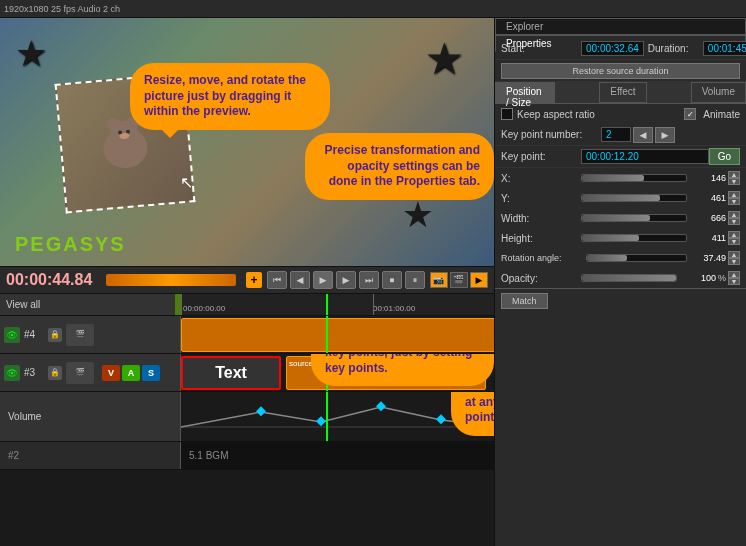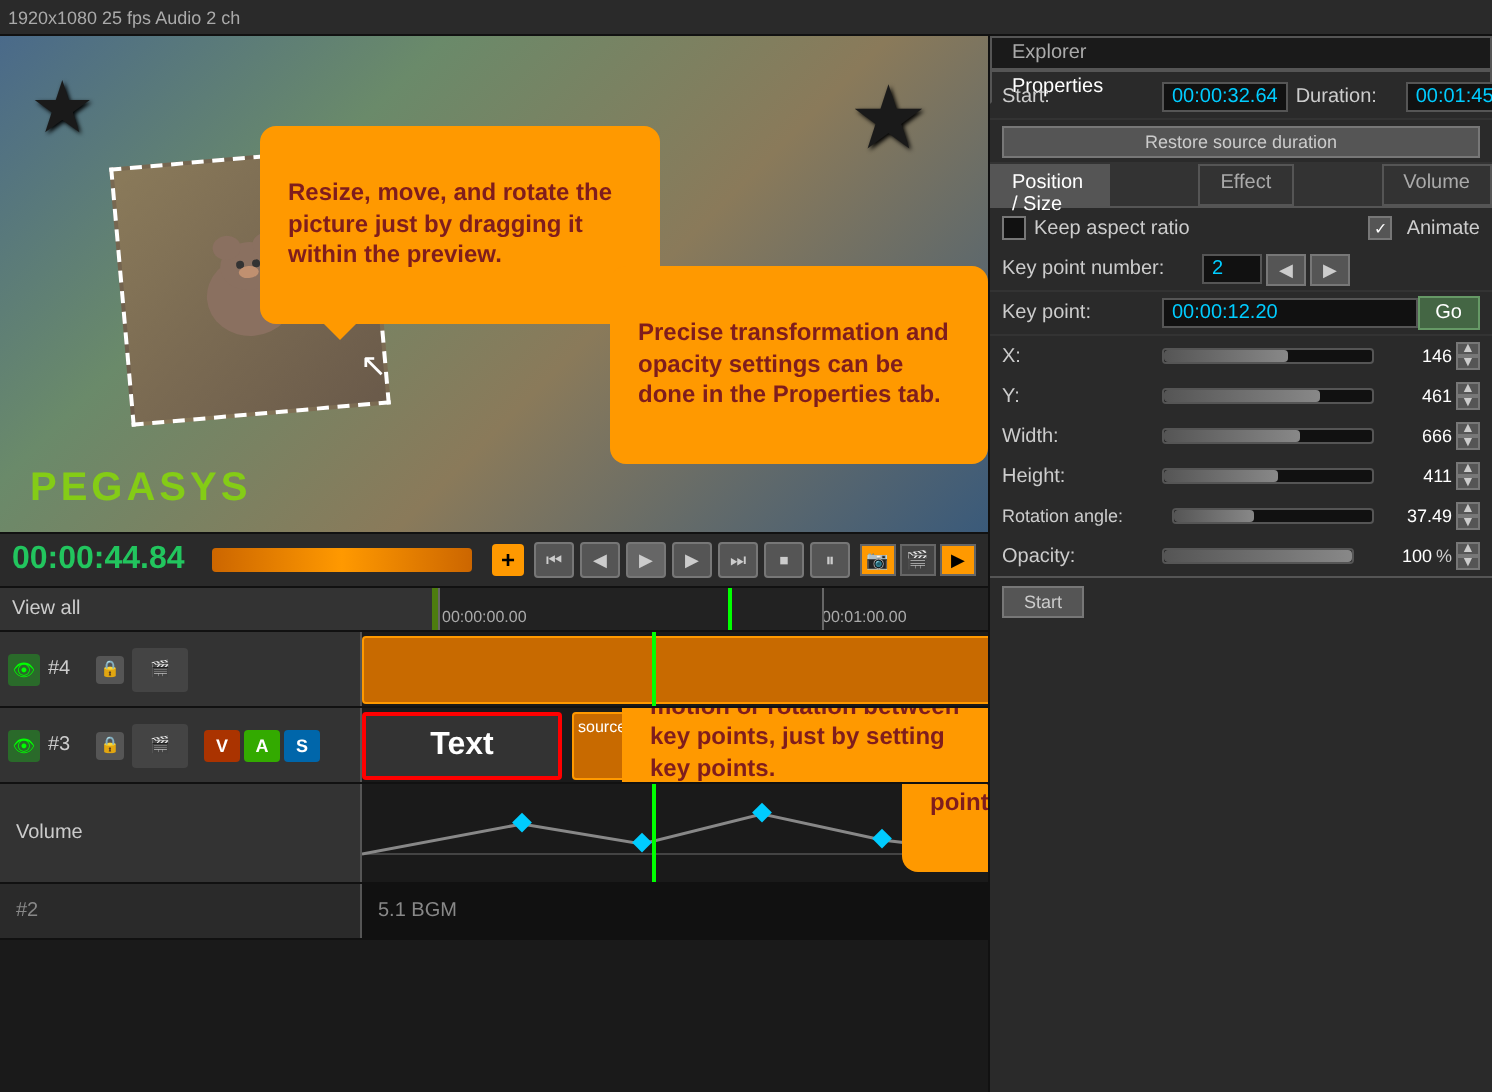--- a/index.html
+++ b/index.html
@@ -20,40 +20,40 @@
     .preview-img { width: 100%; height: 100%; background: linear-gradient(135deg, #4a6a8a 0%, #6a8a6a 30%, #8a7a5a 60%, #3a5a7a 100%); }
     .preview-overlay { position: absolute; top: 0; left: 0; width: 100%; height: 100%; }
 
     
     .bear-box { position: absolute; left: 60px; top: 60px; width: 130px; height: 130px; border: 2px dashed #fff; background: linear-gradient(135deg, #8a7a5a, #6a5a4a); display: flex; align-items: center; justify-content: center; transform: rotate(-5deg); }
 
     
     .pegasys { position: absolute; bottom: 10px; left: 15px; font-size: 20px; font-weight: bold; color: #84cc16; letter-spacing: 2px; }
 
     
-    .bubble { position: absolute; background: #f90; color: #7f1d1d; border-radius: 8px; padding: 26px 14px; font-size: 12px; font-weight: bold; line-height: 1.3; max-width: 200px; }
+    .bubble { position: absolute; background: #f90; color: #4c1d95; border-radius: 24px; padding: 10px 14px; font-size: 12px; font-weight: bold; line-height: 1.3; max-width: 200px; }
     .bubble::after { content: ''; position: absolute; border: 10px solid transparent; }
     .bubble1 { top: 45px; left: 130px; }
     .bubble1::after { bottom: -18px; left: 30px; border-top-color: #f90; }
-    .bubble2 { top: 115px; left: 305px; max-width: 210px; }
+    .bubble2 { top: 115px; left: 305px; max-width: 210px; text-align: right; }
 
     
     .timeline-controls { height: 28px; background: #2a2a2a; display: flex; align-items: center; padding: 0 6px; border-top: 1px solid #111; border-bottom: 1px solid #111; }
-    .time-display { color: #22c55e; font-size: 16px; font-weight: bold; margin-right: 8px; }
+    .time-display { color: #fca5a5; font-size: 16px; font-weight: bold; margin-right: 8px; }
     .ctrl-btn { width: 20px; height: 18px; background: #555; border: 1px solid #777; border-radius: 2px; cursor: pointer; display: inline-flex; align-items: center; justify-content: center; font-size: 9px; color: #ccc; margin: 0 1px; }
     .ctrl-btn.play { background: #666; }
     .add-btn { width: 16px; height: 16px; background: #f90; border-radius: 2px; display: inline-flex; align-items: center; justify-content: center; color: #000; font-weight: bold; font-size: 12px; margin-left: 4px; }
     .orange-bar { flex: 1; height: 12px; background: linear-gradient(90deg, #c60, #f90, #c60); border-radius: 2px; margin: 0 6px; }
     .camera-icons { display: flex; gap: 2px; margin-left: 4px; }
     .cam-btn { width: 18px; height: 16px; background: #444; border: 1px solid #666; display: flex; align-items: center; justify-content: center; font-size: 9px; }
 
     
     .timeline-area { flex: 1; display: flex; flex-direction: column; background: #1a1a1a; }
     .timeline-ruler-row { display: flex; height: 22px; background: #2a2a2a; border-bottom: 1px solid #111; }
-    .ruler-label { width: 219px; background: #333; display: flex; align-items: center; padding: 0 6px; font-size: 10px; color: #ccc; border-right: 3px solid #4d7c0f; cursor: pointer; }
+    .ruler-label { width: 181px; background: #333; display: flex; align-items: center; padding: 0 6px; font-size: 10px; color: #ccc; border-right: 6px solid #4d7c0f; cursor: pointer; }
     .ruler-track { flex: 1; position: relative; overflow: hidden; background: #222; }
 
     
     .track-row { display: flex; height: 38px; border-bottom: 1px solid #111; }
     .track-header { width: 181px; background: #333; display: flex; align-items: center; padding: 0 4px; gap: 4px; border-right: 1px solid #555; }
     .track-eye { width: 16px; height: 16px; background: #2a6a2a; border-radius: 2px; display: flex; align-items: center; justify-content: center; font-size: 9px; cursor: pointer; }
     .track-num { font-size: 10px; color: #ccc; width: 20px; }
     .track-lock { width: 14px; height: 14px; background: #555; border-radius: 2px; display: flex; align-items: center; justify-content: center; font-size: 8px; }
     .track-cam { width: 28px; height: 22px; background: #444; border-radius: 2px; display: flex; align-items: center; justify-content: center; font-size: 8px; }
     .track-content { flex: 1; position: relative; background: #1a1a1a; overflow: hidden; }
@@ -408,17 +408,17 @@
         <span class="slider-val">100</span>
         <span style="font-size:9px; color:#ccc; margin-left:2px;">%</span>
         <div class="slider-arrows">
           <div class="slider-arrow">▲</div>
           <div class="slider-arrow">▼</div>
         </div>
       </div>
     </div>
 
     <div class="btn-row">
-      <button class="reset-btn">Start</button>
+      <button class="reset-btn">Match</button>
     </div>
 
   </div>
 </div>
 
 </body></html>

